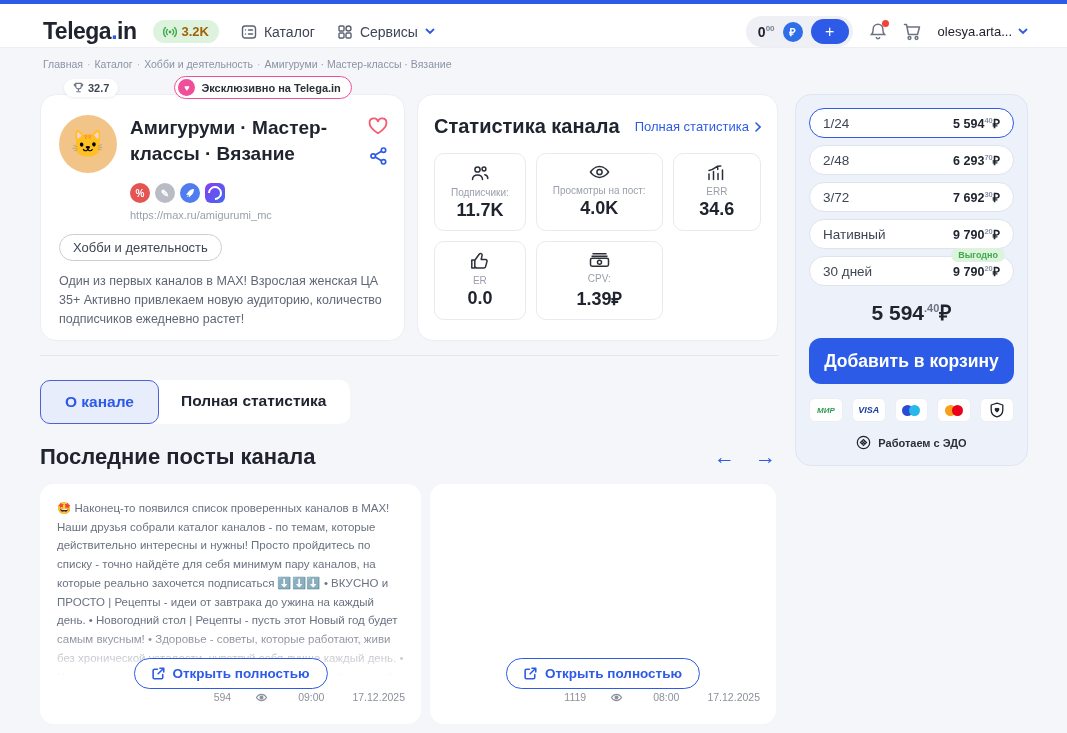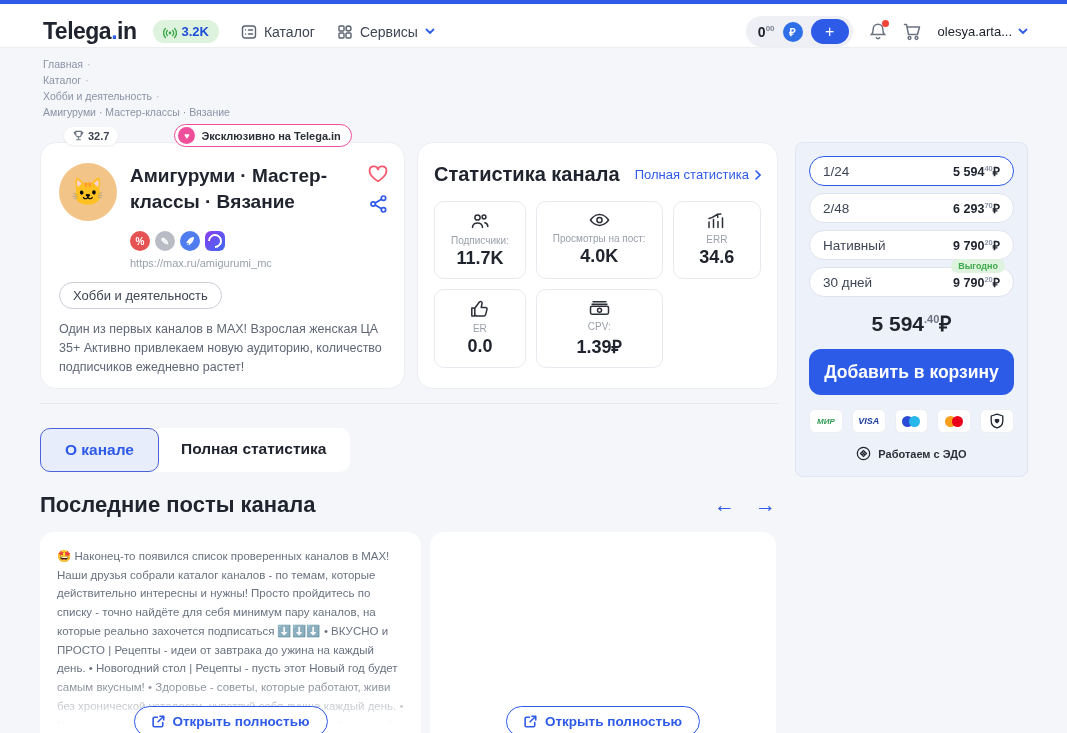--- a/index.html
+++ b/index.html
@@ -4,38 +4,38 @@
 <style>
   * { margin:0; padding:0; box-sizing:border-box; }
   html,body { width:1067px; height:733px; overflow:hidden; background:#f5f6f9;
     font-family:"Liberation Sans", sans-serif; color:#20242e; }
   .topstrip { height:4px; background:#2e5ae8; }
   
   .header { height:44px; background:#fff; display:flex; align-items:center;
     padding:12px 39px 0 43px; border-bottom:1px solid #eceef2; }
   .logo { font-size:23px; font-weight:bold; letter-spacing:-.5px; cursor:pointer; }
   .logo .dot { color:#2e5ae8; }
-  .online-pill { display:flex; align-items:flex-end; gap:5px; background:#ddf3dd; color:#1d4ed8;
+  .online-pill { display:flex; align-items:center; gap:5px; background:#ddf3dd; color:#a16207;
     font-weight:bold; font-size:13px; border-radius:14px; padding:4px 10px; margin-left:16px; }
   .navitem { display:flex; align-items:center; gap:7px; margin-left:22px; font-size:14px;
     color:#3e4554; cursor:pointer; }
   .hdr-right { margin-left:auto; display:flex; align-items:center; gap:16px; }
   .balance-wrap { display:flex; align-items:center; background:#eef0f5; border-radius:16px;
     padding:3px 4px 3px 12px; gap:8px; }
   .balance-num { font-weight:bold; font-size:14px; }
   .balance-num sup { font-size:8px; color:#7b8291; }
   .rub-circle { width:20px; height:20px; border-radius:50%; background:#2e6fe8; color:#fff;
     font-size:11px; font-weight:bold; display:flex; align-items:center; justify-content:center; }
   .plus-btn { width:38px; height:25px; border-radius:14px; background:#2e5ae8; color:#fff;
     display:flex; align-items:center; justify-content:center; font-size:16px; border:none; cursor:pointer; }
   .iconbtn { position:relative; cursor:pointer; display:flex; }
   .red-dot { position:absolute; top:-2px; right:-2px; width:7px; height:7px; border-radius:50%; background:#f04438; }
   .user { display:flex; align-items:center; gap:6px; font-size:13px; cursor:pointer; }
   
-  .breadcrumb { padding:10px 0 6px 43px; font-size:10.5px; color:#8a93a6; display:flex; gap:4px;flex-direction:column; }
+  .breadcrumb { padding:10px 0 6px 43px; font-size:10.5px; color:#8a93a6; display:flex; gap:4px; }
   .crumb { cursor:pointer; }
   .crumb:not(:last-child)::after { content:"·"; margin-left:4px; color:#b3bac6; }
   
   .main { display:flex; padding:0 39px 0 40px; margin-top:4px; }
   .left-col { width:738px; }
   .right-col { width:233px; margin-left:17px; }
   .cards-row { display:flex; gap:12px; position:relative; padding-top:14px; }
   .float-badges { position:absolute; top:-4px; left:24px; display:flex; gap:56px; align-items:center; z-index:2; }
   .rating-pill { background:#fff; border-radius:12px; padding:3px 9px; font-size:11px; font-weight:bold;
     color:#3e4554; display:flex; align-items:center; gap:4px; box-shadow:0 1px 3px rgba(20,30,60,.08); }
@@ -66,21 +66,21 @@
   
   .stats-card { width:361px; height:247px; padding:20px 16px; }
   .stats-head { display:flex; align-items:center; justify-content:space-between; margin-bottom:15px; }
   .stats-title { font-size:20px; font-weight:bold; }
   .stats-link { font-size:13px; color:#2e5ae8; cursor:pointer; display:flex; align-items:center; gap:6px; }
   .tiles { display:grid; grid-template-columns:repeat(3,1fr); gap:10px; }
   .tile { border:1px solid #e8eaef; border-radius:10px; padding:10px 16px 9px; text-align:center; }
   .tile-label { font-size:10px; color:#9aa0ab; margin-top:5px; white-space:nowrap; }
   .tile-value { font-size:18px; font-weight:bold; margin-top:2px; }
   
-  .pricing-card { background:#edf1f9; border:1px solid #dfe5f2; border-radius:8px; padding:13px 13px 15px; }
+  .pricing-card { background:#edf1f9; border:1px solid #dfe5f2; border-radius:16px; padding:13px 13px 15px; }
   .opt { background:#fff; border:1px solid #dfe3ee; border-radius:17px; height:30px; padding:0 13px;
     display:flex; align-items:center; justify-content:space-between; margin-bottom:7px; cursor:pointer; position:relative; }
   .opt.selected { border:1.8px solid #2e5ae8; }
   .opt-label { font-size:13.5px; color:#3e4554; }
   .opt-price { font-size:12.5px; font-weight:bold; }
   .opt-price sup { font-size:7.5px; color:#8a93a6; }
   .opt-badge { position:absolute; top:-9px; right:8px; background:#ddf3dd; color:#3fa94c; font-size:9px;
     font-weight:bold; padding:2px 7px; border-radius:8px; }
   .total { text-align:center; font-size:21px; font-weight:bold; margin:12px 0 12px; }
   .total sup { font-size:11px; color:#6b7280; }
@@ -111,21 +111,21 @@
   .post-card { background:#fff; border-radius:14px; padding:15px 17px; height:240px; position:relative; }
   .post-card.p1 { width:381px; }
   .post-card.p2 { width:346px; }
   .post-text { font-size:11.5px; line-height:1.63; color:#6a7280; }
   .p1 .post-clip { height:186px; overflow:hidden; position:relative; }
   .p1 .fade { position:absolute; left:0; right:0; bottom:0; height:58px;
     background:linear-gradient(180deg, rgba(255,255,255,0) 0%, #fff 85%); }
   .open-btn { position:absolute; left:50%; transform:translateX(-50%); bottom:35px; background:#fff;
     border:1.6px solid #2e5ae8; color:#2e5ae8; border-radius:18px; padding:7px 17px; font-size:13.5px;
     font-weight:bold; display:flex; align-items:center; gap:8px; cursor:pointer; white-space:nowrap; font-family:inherit; }
-  .post-meta { position:absolute; right:16px; bottom:0; display:flex; align-items:center; gap:2px;
+  .post-meta { position:absolute; right:16px; bottom:21px; display:flex; align-items:center; gap:24px;
     font-size:10.5px; color:#8b919c; }
   svg.ic { display:block; }
 </style>
 </head>
 <body>
 
 <div class="topstrip"></div>
 
 <div class="header">
   <div class="logo"><span>Telega</span><span class="dot">.</span><span>in</span></div>
@@ -360,20 +360,24 @@
     <div class="pricing-card" style="margin-top:14px">
       <div class="opt selected">
         <span class="opt-label">1/24</span>
         <span class="opt-price"><span>5 594</span><sup>40</sup><span>₽</span></span>
       </div>
       <div class="opt">
         <span class="opt-label">2/48</span>
         <span class="opt-price"><span>6 293</span><sup>70</sup><span>₽</span></span>
       </div>
       <div class="opt">
+        <span class="opt-label">3/72</span>
+        <span class="opt-price"><span>7 692</span><sup>30</sup><span>₽</span></span>
+      </div>
+      <div class="opt">
         <span class="opt-label">Нативный</span>
         <span class="opt-price"><span>9 790</span><sup>20</sup><span>₽</span></span>
       </div>
       <div class="opt">
         <span class="opt-badge">Выгодно</span>
         <span class="opt-label">30 дней</span>
         <span class="opt-price"><span>9 790</span><sup>20</sup><span>₽</span></span>
       </div>
 
       <div class="total">

